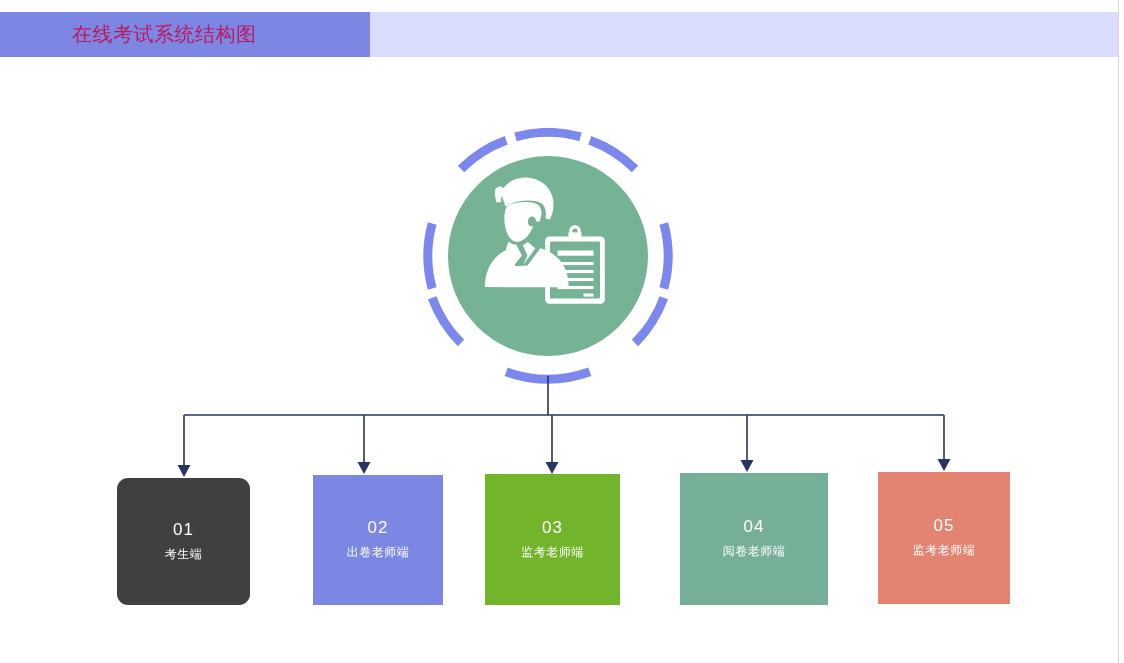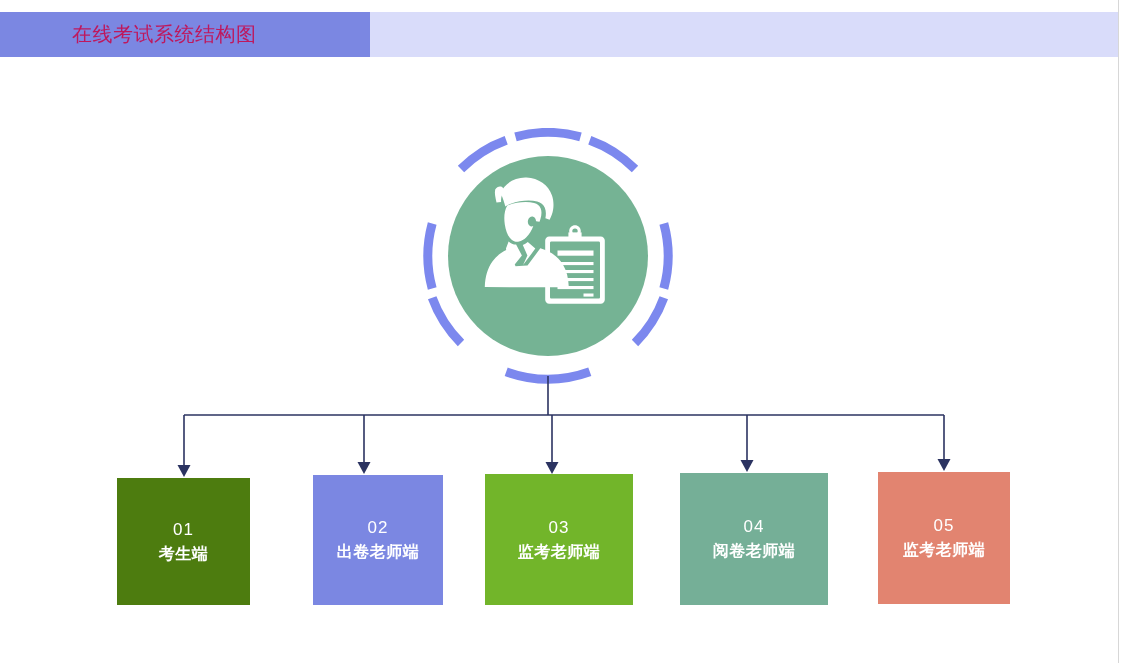--- a/index.html
+++ b/index.html
@@ -87,29 +87,28 @@
     justify-content: center;
     color: #ffffff;
     box-sizing: border-box;
   }
   .node .num {
     font-size: 17px;
     line-height: 24px;
     letter-spacing: 1px;
   }
   .node .label {
-    font-size: 16px;
+    font-size: 12px;
     line-height: 24px;
     letter-spacing: 0.5px;
     white-space: nowrap;
-    font-weight: bold;
   }
   #node-0 { left: 117px; top: 478px; width: 133px; height: 127px; }
   #node-1 { left: 313px; top: 475px; width: 130px; height: 130px; }
-  #node-2 { left: 485px; top: 474px; width: 148px; height: 131px; }
+  #node-2 { left: 485px; top: 474px; width: 135px; height: 131px; }
   #node-3 { left: 680px; top: 473px; width: 148px; height: 132px; }
   #node-4 { left: 878px; top: 472px; width: 132px; height: 132px; }
 </style>
 </head>
 <body>
 
 <div id="canvas">
 
   <div class="header-band-light" style="background: rgb(217, 220, 250);"></div>
   <div class="header-band-dark" style="background: rgb(123, 135, 226);"></div>
@@ -171,21 +170,21 @@
       <g fill="#2b3361">
         <polygon points="177.5,95 190.5,95 184,107"></polygon>
         <polygon points="357.5,92 370.5,92 364,104"></polygon>
         <polygon points="545.5,92 558.5,92 552,104"></polygon>
         <polygon points="740.5,90 753.5,90 747,102"></polygon>
         <polygon points="937.5,89 950.5,89 944,101"></polygon>
       </g>
     </svg>
   </div>
 
-  <div class="node" id="node-0" style="background: #4d7c0f;">
+  <div class="node" id="node-0" style="background: #404040; border-radius: 11px;">
     <div class="num">01</div>
     <div class="label">考生端</div>
   </div>
   <div class="node" id="node-1" style="background: rgb(123, 135, 226);">
     <div class="num">02</div>
     <div class="label">出卷老师端</div>
   </div>
   <div class="node" id="node-2" style="background: rgb(114, 181, 42);">
     <div class="num">03</div>
     <div class="label">监考老师端</div>

